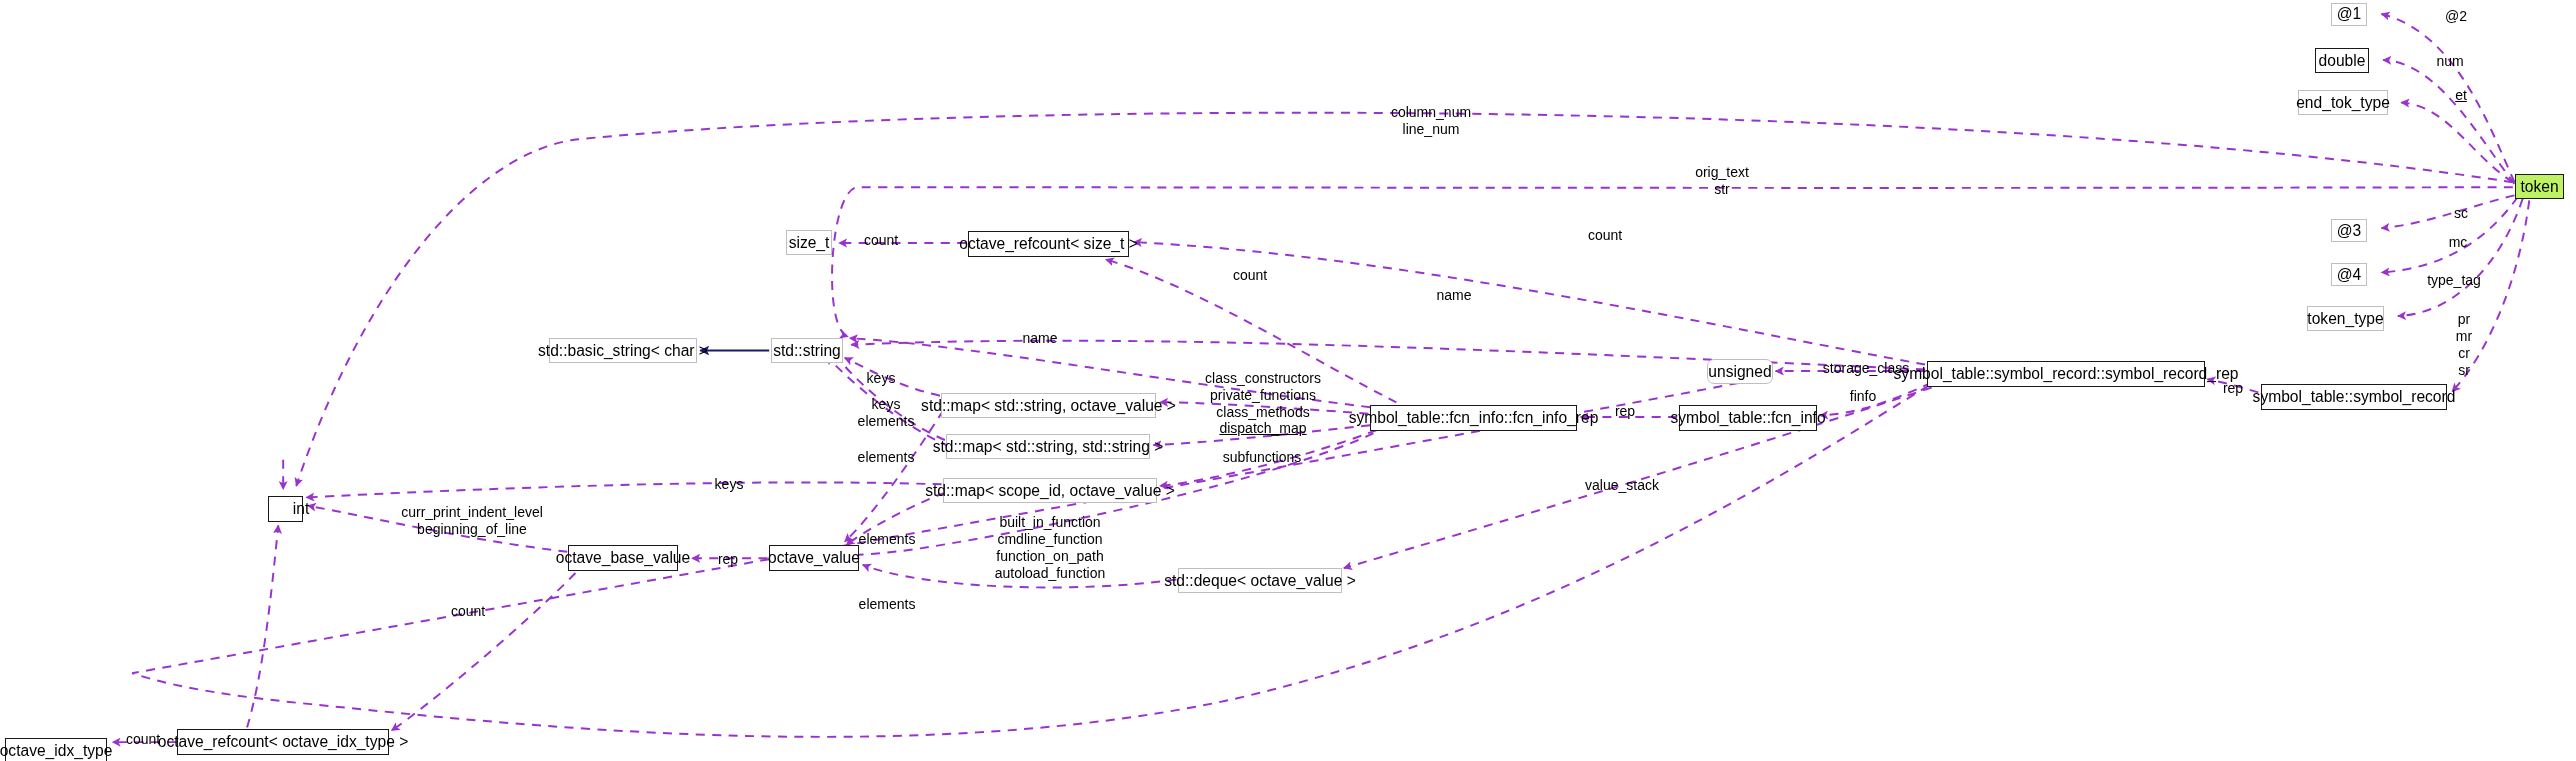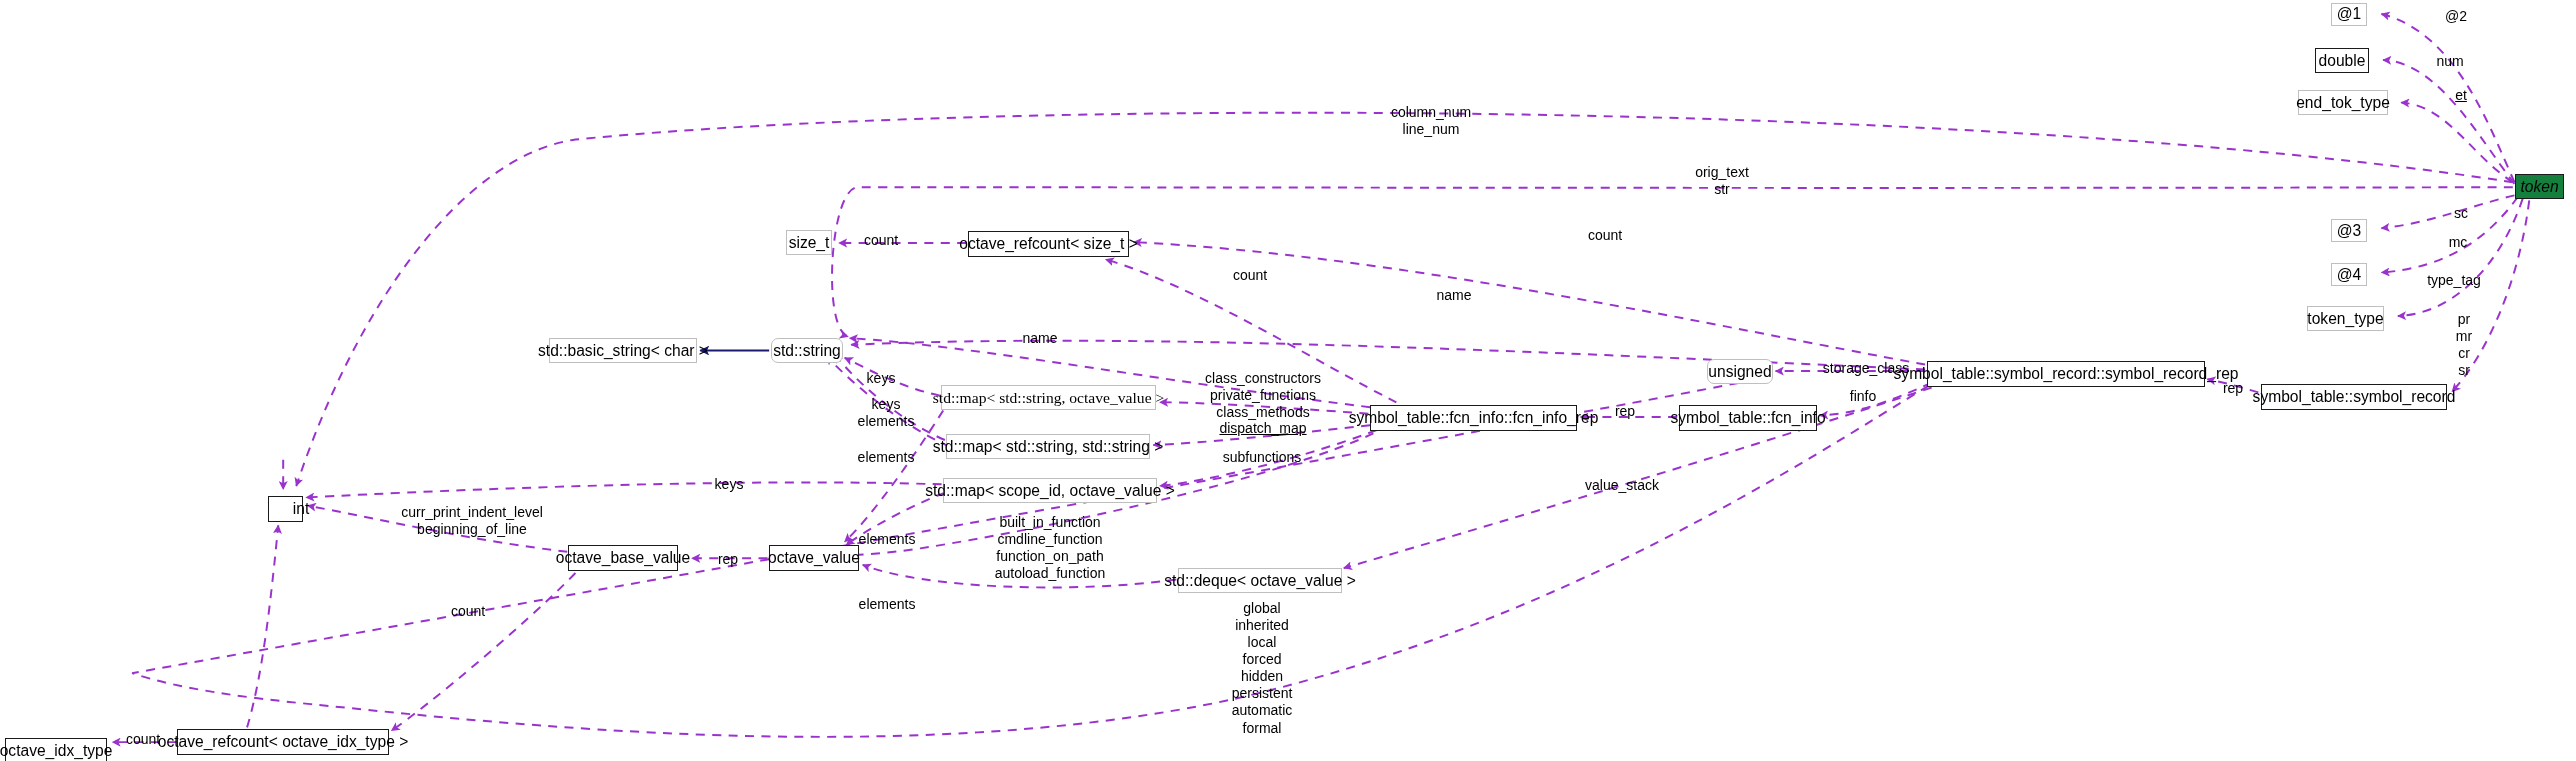--- a/index.html
+++ b/index.html
@@ -37,22 +37,21 @@
     color: #000000;
     background: #ffffff;
     border: 0.8px solid #bfbfbf;
     line-height: 1;
   }
   .node.strong {
     border: 1.6px solid #1a1a1a;
   }
   .node.focus {
     border: 1.6px solid #1a1a1a;
-    background: #15803d;
-    font-style: italic;
+    background: #bef264;
   }
   .edge-label {
     position: absolute;
     font-family: "Liberation Sans", sans-serif;
     font-size: 14px;
     color: #000000;
     background: transparent;
     white-space: pre;
     text-align: center;
     line-height: 1.22;
@@ -158,25 +157,25 @@
   <div class="node light" style="left:2331px;top:2.5px;width:36px;height:23px;">@1</div>
   <div class="node strong" style="left:2315px;top:48px;width:54px;height:25px;">double</div>
   <div class="node light" style="left:2298px;top:90px;width:90px;height:25px;">end_tok_type</div>
   <div class="node focus" style="left:2515px;top:174px;width:49px;height:25px;">token</div>
   <div class="node light" style="left:2331px;top:219px;width:36px;height:23px;">@3</div>
   <div class="node light" style="left:2331px;top:263px;width:36px;height:23px;">@4</div>
   <div class="node light" style="left:2307px;top:306px;width:77px;height:25px;">token_type</div>
   <div class="node light" style="left:786px;top:230px;width:46px;height:25px;">size_t</div>
   <div class="node strong" style="left:968px;top:231px;width:161px;height:26px;">octave_refcount&lt; size_t &gt;</div>
   <div class="node light" style="left:549px;top:338px;width:148px;height:25px;">std::basic_string&lt; char &gt;</div>
-  <div class="node light" style="left:771px;top:338px;width:72px;height:25px;border-radius:7px;">std::string</div>
+  <div class="node light" style="left:771px;top:338px;width:72px;height:25px;">std::string</div>
   <div class="node light" style="left:1707px;top:359px;width:66px;height:25px;border-radius:7px;">unsigned</div>
   <div class="node strong" style="left:1927px;top:361px;width:278px;height:26px;">symbol_table::symbol_record::symbol_record_rep</div>
   <div class="node strong" style="left:2261px;top:384px;width:186px;height:26px;">symbol_table::symbol_record</div>
-  <div class="node light" style="left:941px;top:385px;width:215px;height:25px;font-family:Liberation Serif, serif;">std::map&lt; std::string, octave_value &gt;</div>
+  <div class="node light" style="left:941px;top:393px;width:215px;height:25px;">std::map&lt; std::string, octave_value &gt;</div>
   <div class="node strong" style="left:1370px;top:405px;width:207px;height:26px;">symbol_table::fcn_info::fcn_info_rep</div>
   <div class="node strong" style="left:1679px;top:405px;width:138px;height:26px;">symbol_table::fcn_info</div>
   <div class="node light" style="left:946px;top:434px;width:204px;height:25px;">std::map&lt; std::string, std::string &gt;</div>
   <div class="node light" style="left:943px;top:478px;width:214px;height:25px;">std::map&lt; scope_id, octave_value &gt;</div>
   <div class="node strong" style="left:268px;top:496px;width:35px;height:26px;padding-left:31px;">int</div>
   <div class="node strong" style="left:568px;top:545px;width:110px;height:26px;">octave_base_value</div>
   <div class="node strong" style="left:769px;top:545px;width:90px;height:26px;">octave_value</div>
   <div class="node light" style="left:1178px;top:568px;width:164px;height:25px;">std::deque&lt; octave_value &gt;</div>
   <div class="node strong" style="left:5px;top:729px;width:102px;height:26px;margin-top:9px;">octave_idx_type</div>
   <div class="node strong" style="left:177px;top:729px;width:212px;height:26px;">octave_refcount&lt; octave_idx_type &gt;</div>
@@ -217,25 +216,17 @@
   <div class="edge-label" style="left:729px;top:476px;transform:translateX(-50%);">keys</div>
   <div class="edge-label" style="left:472px;top:504px;transform:translateX(-50%);">curr_print_indent_level
 beginning_of_line</div>
   <div class="edge-label" style="left:887px;top:531px;transform:translateX(-50%);">elements</div>
   <div class="edge-label" style="left:1050px;top:514px;transform:translateX(-50%);">built_in_function
 cmdline_function
 function_on_path
 autoload_function</div>
   <div class="edge-label" style="left:728px;top:551px;transform:translateX(-50%);">rep</div>
   <div class="edge-label" style="left:887px;top:596px;transform:translateX(-50%);">elements</div>
-  <div class="edge-label" style="left:1262px;top:600px;transform:translateX(-50%);">global
-inherited
-local
-forced
-hidden
-persistent
-automatic
-formal</div>
   <div class="edge-label" style="left:468px;top:603px;transform:translateX(-50%);">count</div>
   <div class="edge-label" style="left:143px;top:731px;transform:translateX(-50%);">count</div>
 
 </div>
 
 
 </body></html>

